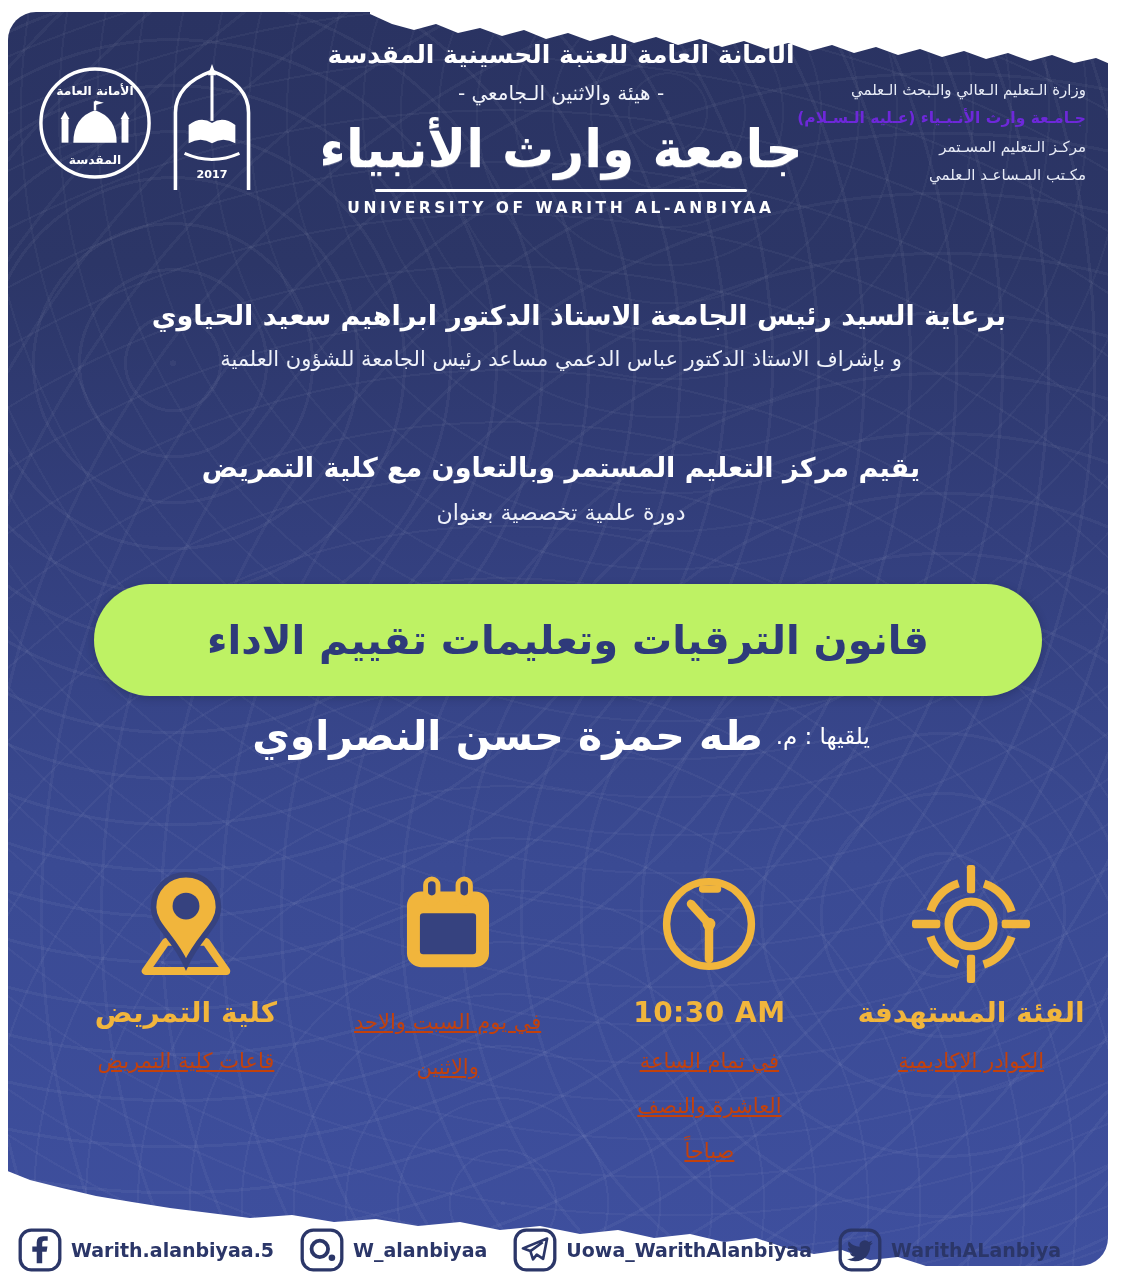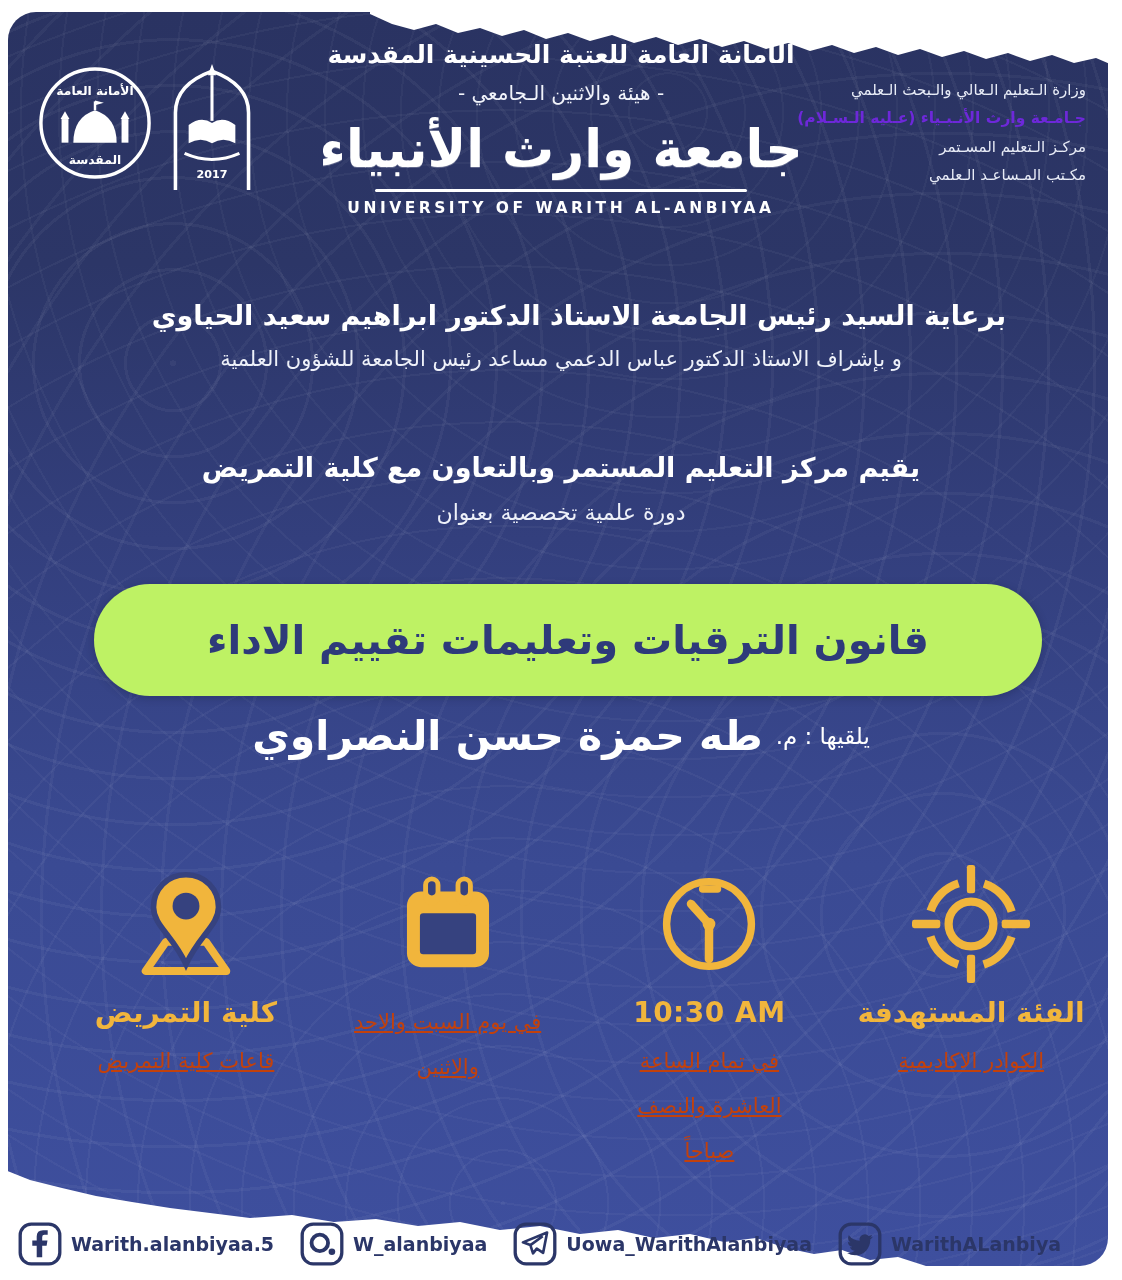--- a/index.html
+++ b/index.html
@@ -56,21 +56,21 @@
 
   
   .details { position:absolute; top:858px; left:55px; right:20px; display:flex; direction:rtl; }
   .col { flex:1 1 0; text-align:center; }
   .icon-box { height:132px; display:flex; align-items:center; justify-content:center; }
   .d-title { font-size:28px; font-weight:bold; color:#f1b53c; margin-top:6px; white-space:nowrap; }
   .d-title.latin { direction:ltr; letter-spacing:0.5px; }
   .d-lines { font-size:21px; color:#c2410c; line-height:2.15; margin-top:10px; direction:rtl;text-decoration:underline; }
 
   
-  .footer { position:absolute; left:18px; bottom:8px; height:56px; display:flex; align-items:center; gap:26px; direction:ltr; }
+  .footer { position:absolute; left:18px; bottom:8px; height:56px; display:flex; align-items:flex-end; gap:26px; direction:ltr; }
   .soc { display:flex; align-items:center; gap:9px; cursor:pointer; }
   .soc-handle { font-size:19px; font-weight:bold; color:#2b3668; white-space:nowrap; }
 </style>
 </head>
 <body>
 
 <div class="page">
 
   <div class="poster"></div>
 

